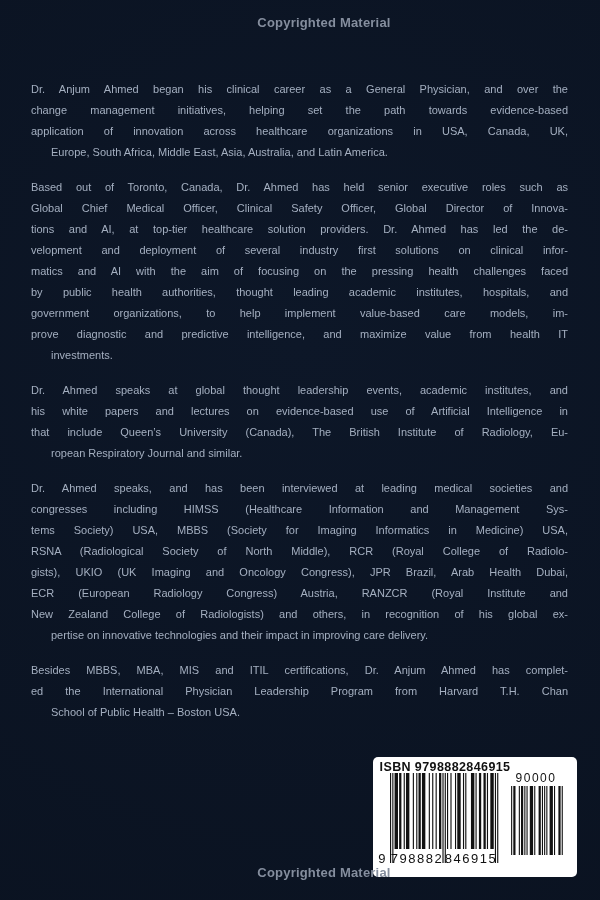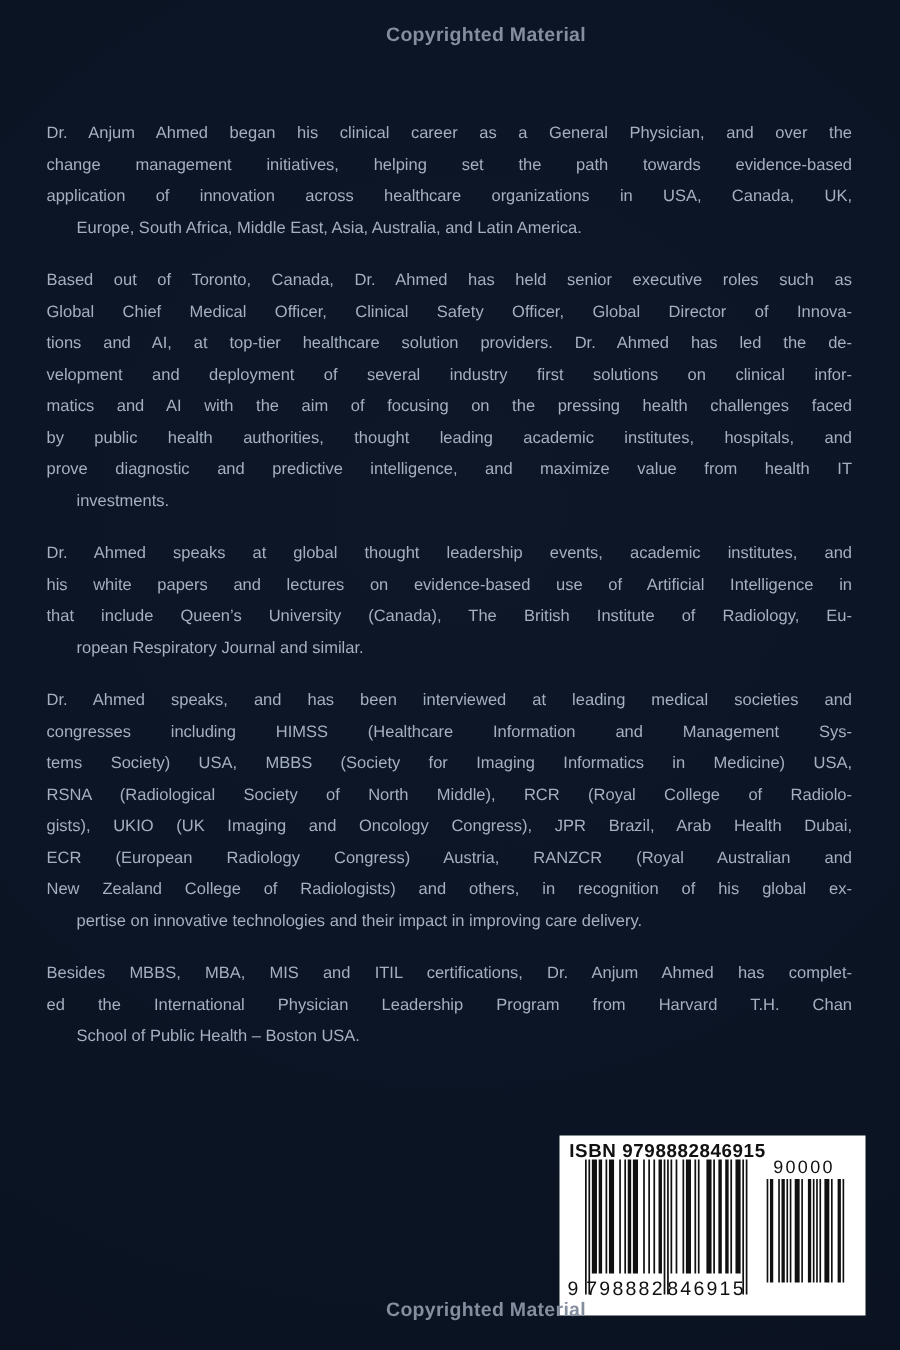--- a/index.html
+++ b/index.html
@@ -33,21 +33,21 @@
     line-height: 21px;
     white-space: nowrap;
     text-align: justify;
     text-align-last: justify;
   }
   .line.final { text-align-last: left; margin-left: 20px; }
   .barcode-box {
     position: absolute; left: 373px; top: 757px;
     width: 204px; height: 120px;
     background: var(--barcode-bg, #ffffff);
-    border-radius: 0;
+    border-radius: 5px;
   }
   .isbn {
     position: absolute; top: 3px; left: 5px; width: 134px;
     text-align: center; color: #111;
     font-size: 12.5px; font-weight: bold; letter-spacing: .4px;
     white-space: nowrap;
   }
   .barcode-svg { position: absolute; left: 0; top: 14px; }
 </style>
 </head>
@@ -64,36 +64,37 @@
         <div class="line">application of innovation across healthcare organizations in USA, Canada, UK,</div>
         <div class="line final">Europe, South Africa, Middle East, Asia, Australia, and Latin America.</div>
       </div>
       <div class="para">
         <div class="line">Based out of Toronto, Canada, Dr. Ahmed has held senior executive roles such as</div>
         <div class="line">Global Chief Medical Officer, Clinical Safety Officer, Global Director of Innova-</div>
         <div class="line">tions and AI, at top-tier healthcare solution providers. Dr. Ahmed has led the de-</div>
         <div class="line">velopment and deployment of several industry first solutions on clinical infor-</div>
         <div class="line">matics and AI with the aim of focusing on the pressing health challenges faced</div>
         <div class="line">by public health authorities, thought leading academic institutes, hospitals, and</div>
+        <div class="line">government organizations, to help implement value-based care models, im-</div>
         <div class="line">prove diagnostic and predictive intelligence, and maximize value from health IT</div>
         <div class="line final">investments.</div>
       </div>
       <div class="para">
         <div class="line">Dr. Ahmed speaks at global thought leadership events, academic institutes, and</div>
         <div class="line">his white papers and lectures on evidence-based use of Artificial Intelligence in</div>
         <div class="line">that include Queen’s University (Canada), The British Institute of Radiology, Eu-</div>
         <div class="line final">ropean Respiratory Journal and similar.</div>
       </div>
       <div class="para">
         <div class="line">Dr. Ahmed speaks, and has been interviewed at leading medical societies and</div>
         <div class="line">congresses including HIMSS (Healthcare Information and Management Sys-</div>
         <div class="line">tems Society) USA, MBBS (Society for Imaging Informatics in Medicine) USA,</div>
         <div class="line">RSNA (Radiological Society of North Middle), RCR (Royal College of Radiolo-</div>
         <div class="line">gists), UKIO (UK Imaging and Oncology Congress), JPR Brazil, Arab Health Dubai,</div>
-        <div class="line">ECR (European Radiology Congress) Austria, RANZCR (Royal Australian and</div>
+        <div class="line">ECR (European Radiology Congress) Austria, RANZCR (Royal Institute and</div>
         <div class="line">New Zealand College of Radiologists) and others, in recognition of his global ex-</div>
         <div class="line final">pertise on innovative technologies and their impact in improving care delivery.</div>
       </div>
       <div class="para">
         <div class="line">Besides MBBS, MBA, MIS and ITIL certifications, Dr. Anjum Ahmed has complet-</div>
         <div class="line">ed the International Physician Leadership Program from Harvard T.H. Chan</div>
         <div class="line final">School of Public Health – Boston USA.</div>
       </div>
     </div>
 

